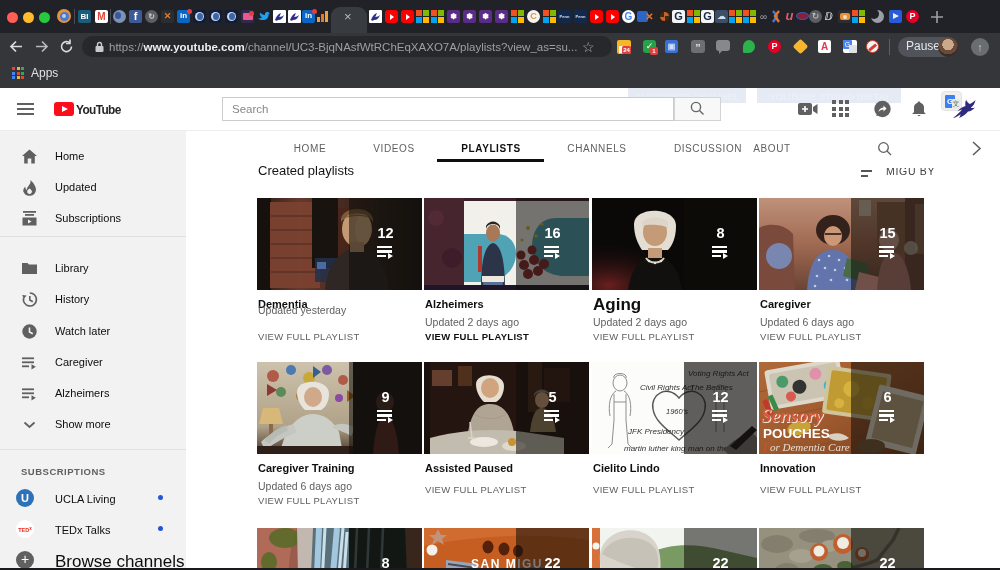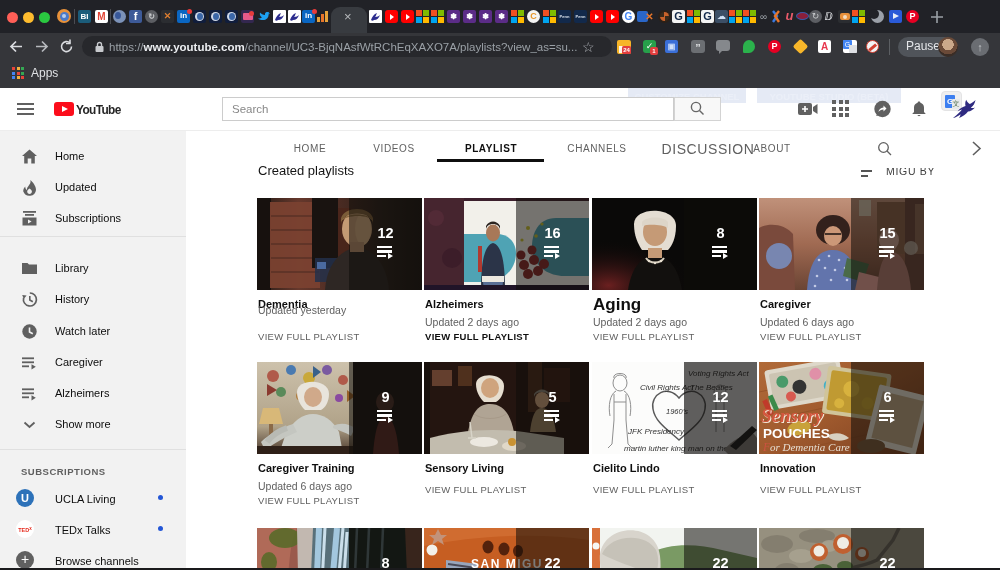--- a/index.html
+++ b/index.html
@@ -325,26 +325,26 @@
     </svg></div>
 <div class="abs" style="left:55px;top:418px;font-size:11px;color:#0c0c0c;font-weight:normal;line-height:13px;">Show more</div>
 <div class="abs" style="left:21px;top:466px;font-size:9.5px;font-weight:bold;color:#606060;letter-spacing:0.5px;line-height:11px;">SUBSCRIPTIONS</div>
 <div class="abs" style="left:16px;top:489px;width:18px;height:18px;border-radius:50%;background:#2d72b9;color:#fff;font-weight:bold;font-size:11px;text-align:center;line-height:18px;">U</div>
 <div class="abs" style="left:55px;top:493px;font-size:11px;color:#0c0c0c;line-height:13px;">UCLA Living</div>
 <div class="abs" style="left:158px;top:495px;width:5px;height:5px;border-radius:50%;background:#2356d6;"></div>
 <div class="abs" style="left:16px;top:520px;width:18px;height:18px;border-radius:50%;background:#fff;color:#e62b1e;font-weight:bold;font-size:5.5px;text-align:center;line-height:18px;">TED<span style="font-size:4.5px;vertical-align:2px;">x</span></div>
 <div class="abs" style="left:55px;top:524px;font-size:11px;color:#0c0c0c;line-height:13px;">TEDx Talks</div>
 <div class="abs" style="left:158px;top:526px;width:5px;height:5px;border-radius:50%;background:#2356d6;"></div>
 <div class="abs" style="left:16px;top:551px;width:18px;height:18px;border-radius:50%;background:#606060;color:#fff;font-size:14px;text-align:center;line-height:17px;">+</div>
-<div class="abs" style="left:55px;top:555px;font-size:11px;color:#0c0c0c;line-height:13px;">Browse channels</div>
+<div class="abs" style="left:55px;top:555px;font-size:17px;color:#0c0c0c;line-height:13px;">Browse channels</div>
 <div class="abs" style="left:250px;top:142.5px;width:120px;text-align:center;font-size:10px;color:#606060;font-weight:normal;letter-spacing:0.6px;line-height:12px;">HOME</div>
 <div class="abs" style="left:334px;top:142.5px;width:120px;text-align:center;font-size:10px;color:#606060;font-weight:normal;letter-spacing:0.6px;line-height:12px;">VIDEOS</div>
-<div class="abs" style="left:431px;top:142.5px;width:120px;text-align:center;font-size:10px;color:#0f0f0f;font-weight:bold;letter-spacing:0.6px;line-height:12px;">PLAYLIST</div>
+<div class="abs" style="left:431px;top:142.5px;width:120px;text-align:center;font-size:10px;color:#0f0f0f;font-weight:bold;letter-spacing:0.6px;line-height:12px;">PLAYLISTS</div>
 <div class="abs" style="left:537px;top:142.5px;width:120px;text-align:center;font-size:10px;color:#606060;font-weight:normal;letter-spacing:0.6px;line-height:12px;">CHANNELS</div>
-<div class="abs" style="left:648px;top:142.5px;width:120px;text-align:center;font-size:14px;color:#606060;font-weight:normal;letter-spacing:0.6px;line-height:12px;">DISCUSSION</div>
+<div class="abs" style="left:648px;top:142.5px;width:120px;text-align:center;font-size:10px;color:#606060;font-weight:normal;letter-spacing:0.6px;line-height:12px;">DISCUSSION</div>
 <div class="abs" style="left:712px;top:142.5px;width:120px;text-align:center;font-size:10px;color:#606060;font-weight:normal;letter-spacing:0.6px;line-height:12px;">ABOUT</div>
 <div class="abs" style="left:437px;top:159px;width:107px;height:3px;background:#0f0f0f;"></div>
 <svg class="abs" style="left:877px;top:141px;" width="16" height="16" viewBox="0 0 16 16">
     <circle cx="6.5" cy="6.5" r="4.8" stroke="#606060" stroke-width="1.3" fill="none"></circle>
     <path d="M10 10 L14 14" stroke="#606060" stroke-width="1.3"></path>
   </svg>
 <svg class="abs" style="left:969px;top:140px;" width="14" height="17" viewBox="0 0 14 17">
     <path d="M4 2 L11 8.5 L4 15" stroke="#606060" stroke-width="1.6" fill="none"></path>
   </svg>
 <div class="abs" style="left:258px;top:163px;font-size:13px;color:#141414;line-height:15px;">Created playlists</div>
@@ -563,21 +563,21 @@
       <circle cx="88" cy="80" r="4" fill="#c99232"></circle>
       <path d="M46 60 L48 76 M44 76 L52 76" stroke="#d8d4c8" stroke-width="1.5" fill="none"></path>
       <rect x="0" y="0" width="6" height="92" fill="#17100c"></rect>
       <rect x="92" y="0" width="73" height="92" fill="#0e0c0a" opacity="0.55"></rect>
     </svg><div class="abs" style="left:112px;top:28px;width:33px;text-align:center;color:#fff;font-size:14.5px;font-weight:bold;line-height:14px;">5</div><div class="abs" style="left:120px;top:48px;width:18px;height:14px;">
       <div class="abs" style="left:0;top:0;width:15px;height:2.2px;background:#fff;"></div>
       <div class="abs" style="left:0;top:4.4px;width:15px;height:2.2px;background:#fff;"></div>
       <div class="abs" style="left:0;top:8.8px;width:9px;height:2.2px;background:#fff;"></div>
       <div class="abs" style="left:11px;top:7px;width:0;height:0;border-left:5px solid #fff;border-top:3.5px solid transparent;border-bottom:3.5px solid transparent;"></div>
     </div></div>
-<div class="abs" style="left:425px;top:462px;font-size:11px;font-weight:bold;color:#0f0f0f;line-height:13px;">Sensory Living</div>
+<div class="abs" style="left:425px;top:462px;font-size:11px;font-weight:bold;color:#0f0f0f;line-height:13px;">Assisted Paused</div>
 <div class="abs" style="left:425px;top:484px;font-size:9.5px;color:#606060;font-weight:normal;letter-spacing:0.3px;line-height:11px;">VIEW FULL PLAYLIST</div>
 <div class="abs" style="left:592px;top:362px;width:165px;height:92px;overflow:hidden;"><svg width="165" height="92" viewBox="0 0 165 92">
       <rect width="165" height="92" fill="#fcfcfb"></rect>
       <g stroke="#8f8f8f" stroke-width="1" fill="none">
         <ellipse cx="28" cy="21" rx="7" ry="8"></ellipse>
         <path d="M22 16 C20 10 36 10 34 16"></path>
         <path d="M24 29 C18 32 16 44 18 54 M32 29 C38 32 40 44 38 54"></path>
         <path d="M22 32 L22 58 L20 82 M34 32 L34 58 L36 82"></path>
         <path d="M20 82 L16 86 M36 82 L40 86"></path>
         <path d="M22 40 H34"></path>

